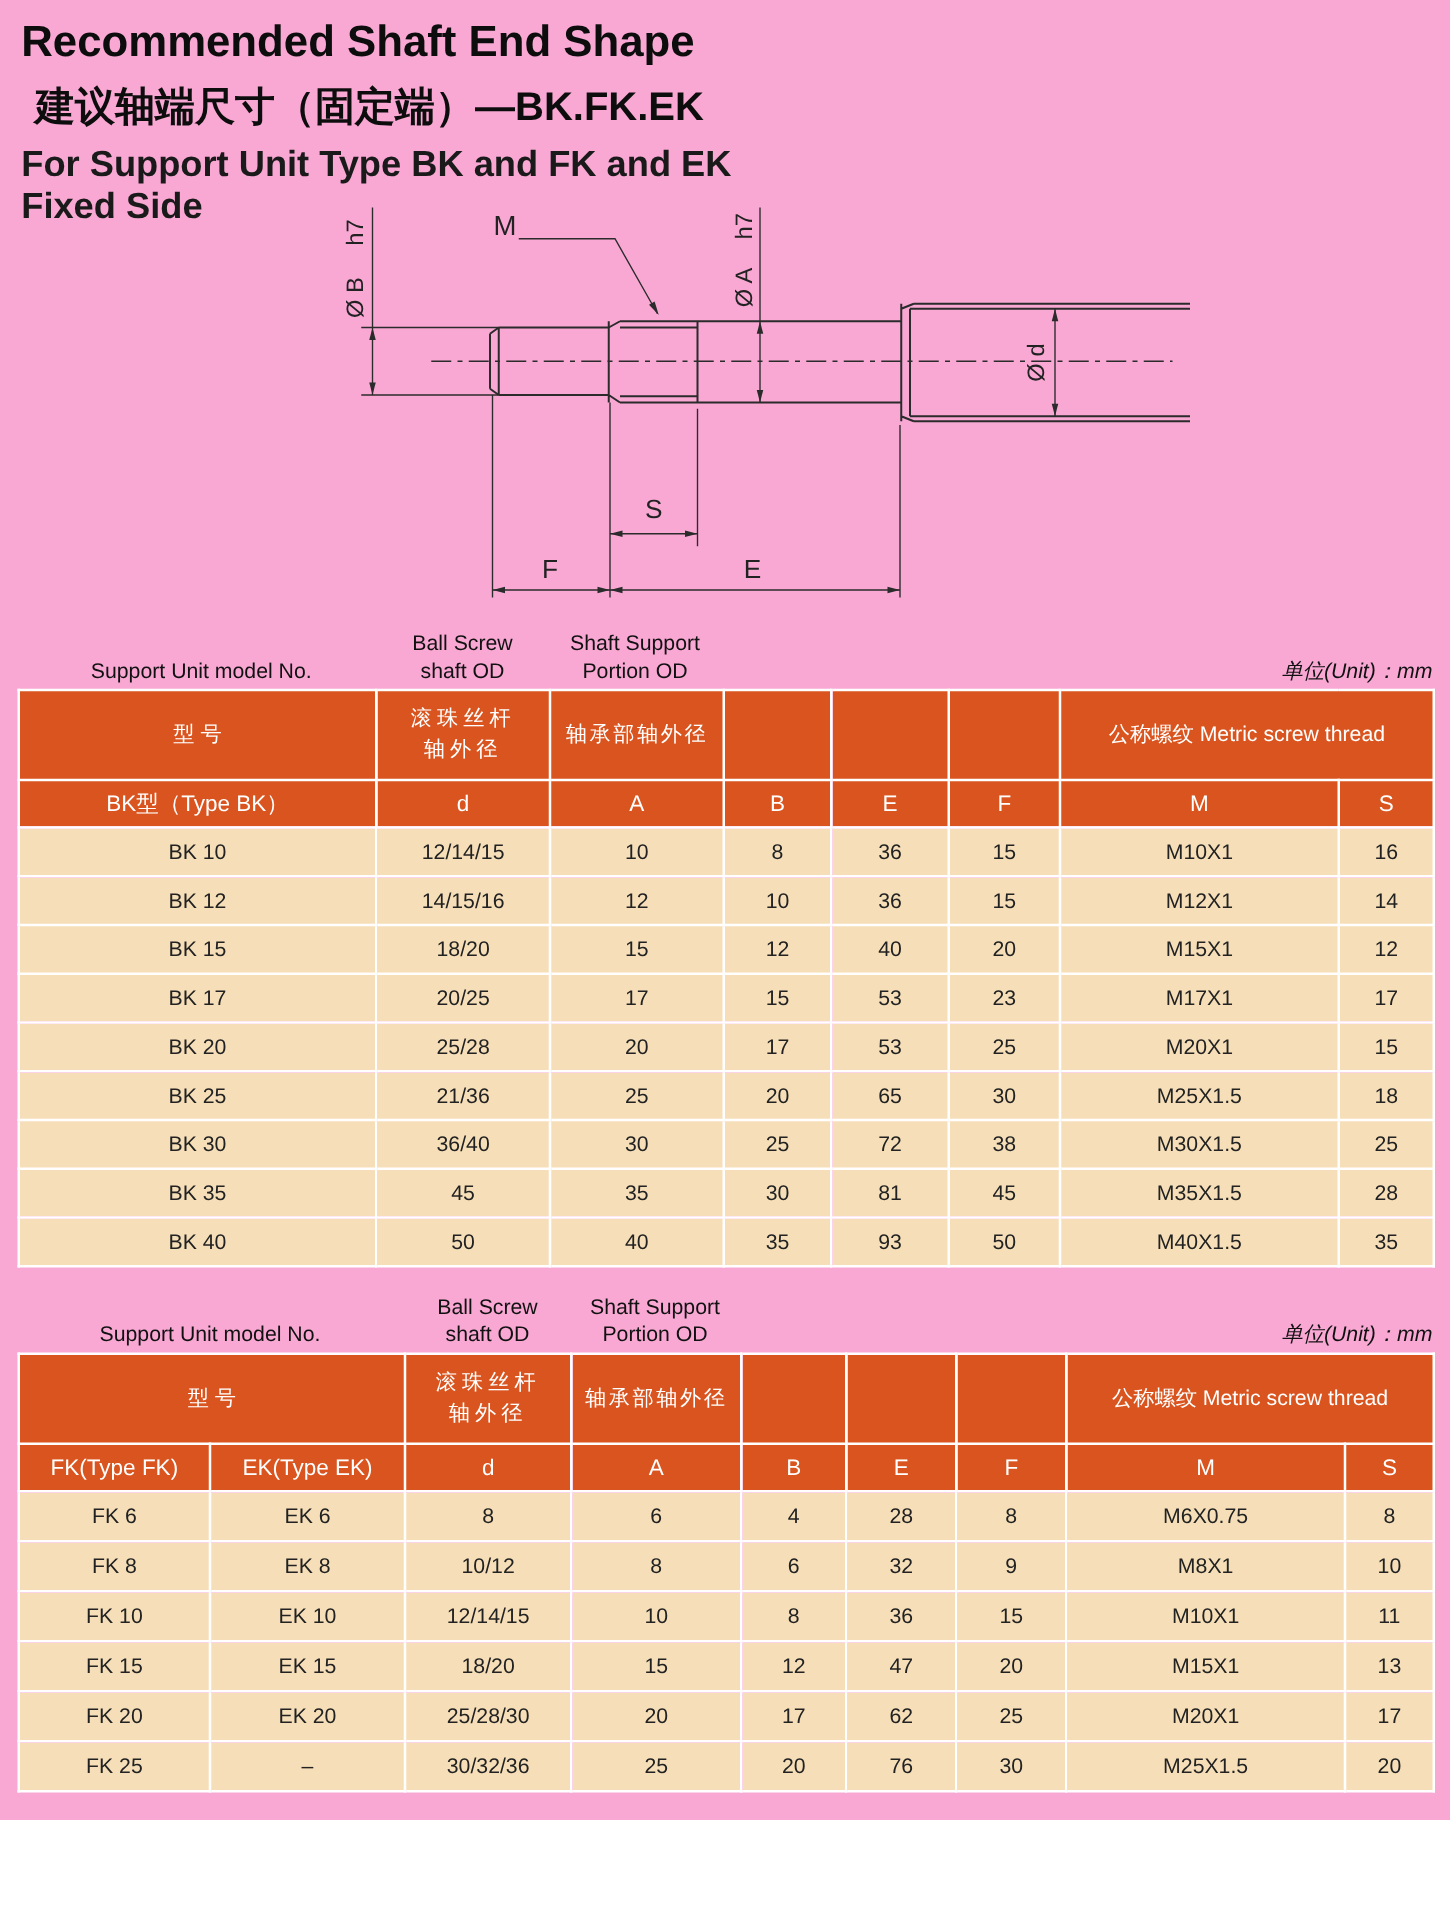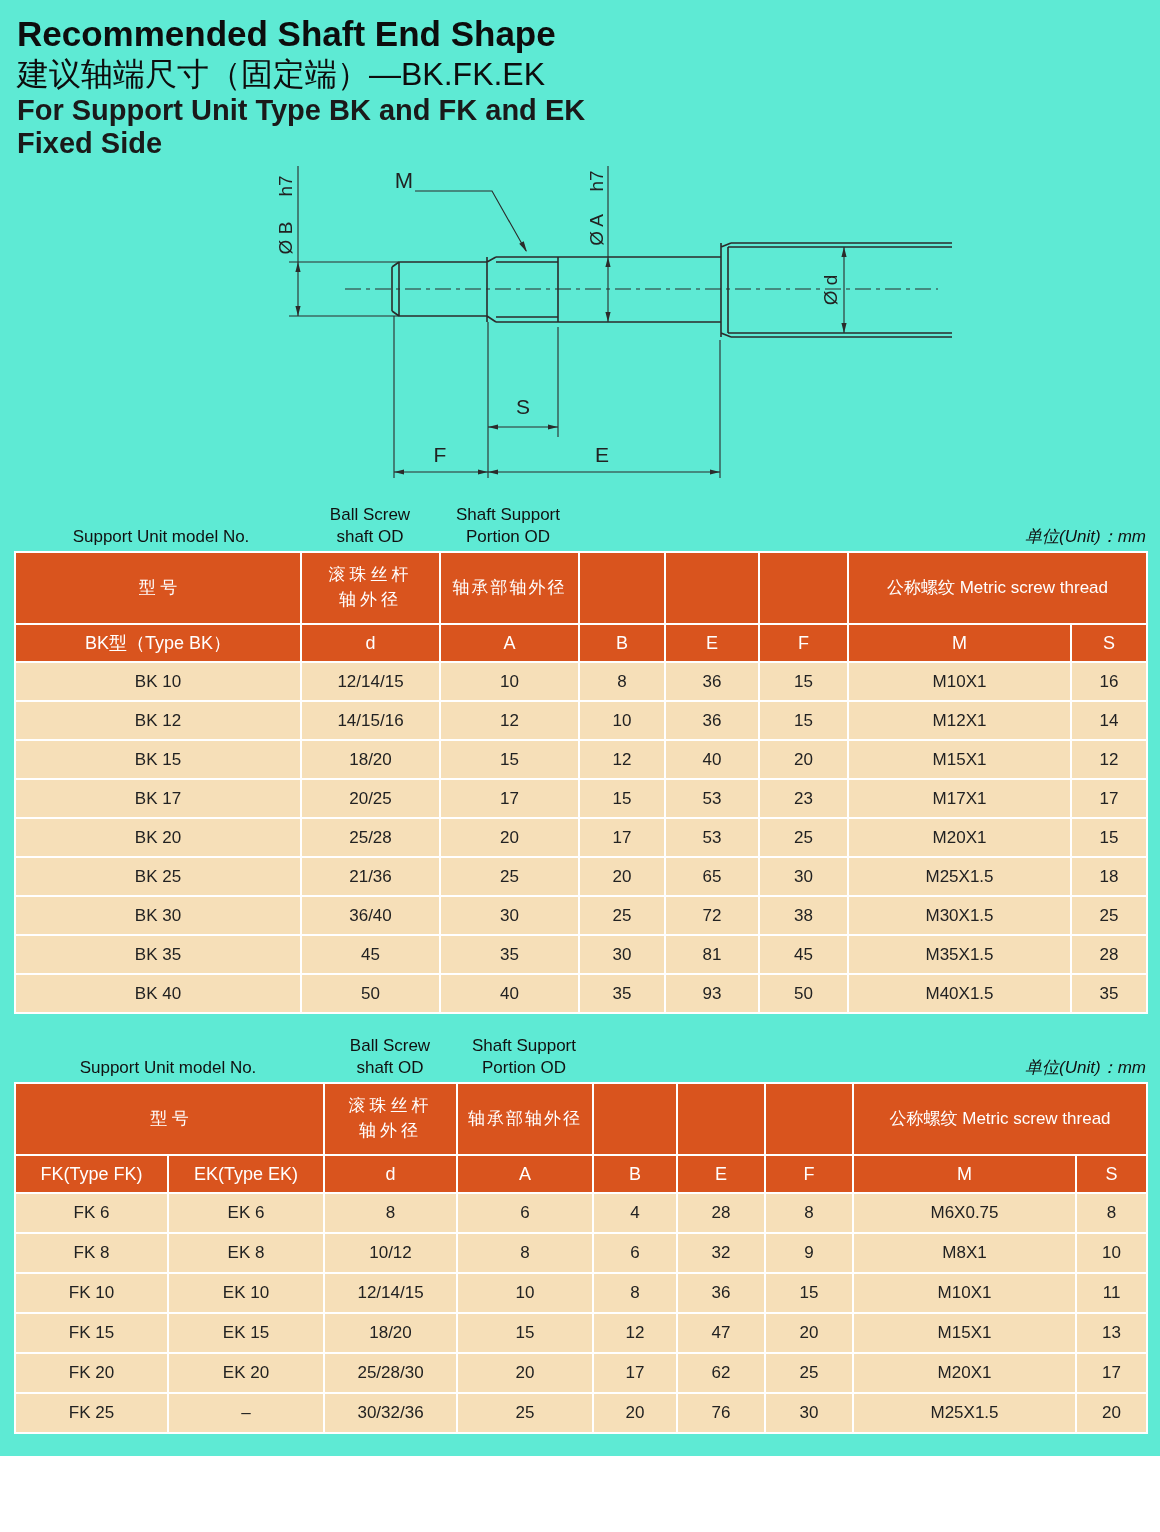--- a/index.html
+++ b/index.html
@@ -1,23 +1,23 @@
 <!DOCTYPE html>
 <html><head>
 <meta charset="utf-8">
 <style>
   html,body{margin:0;padding:0;background:#ffffff;}
   .page{
-    position:relative;width:1160px;height:1456px;background:#5eead4;
+    position:relative;width:1160px;height:1456px;background:#f9a8d4;
     font-family:"Liberation Sans","DejaVu Sans",sans-serif;overflow:hidden;color:#111;
   }
   
   .title-block{position:absolute;left:17px;top:14px;}
   .title-en{font-size:35px;font-weight:bold;line-height:1.13;margin:0;color:#0d0d0d;}
-  .title-zh{font-size:32px;font-weight:normal;line-height:1.25;margin:0;color:#0d0d0d;}
+  .title-zh{font-size:32px;font-weight:bold;line-height:1.25;margin:11px;color:#0d0d0d;}
   .subtitle{font-size:29px;font-weight:bold;line-height:1.16;margin:0;color:#1a1a1a;}
   
   .drawing-svg{position:absolute;left:0;top:0;}
   .drawing-svg text{font-family:"Liberation Sans","DejaVu Sans",sans-serif;fill:#222;}
   
   .table-section{position:absolute;left:14px;width:1132px;}
   #sec-bk{top:497px;}
   #sec-fk{top:1028px;}
   .above{position:relative;height:54px;font-size:17px;color:#111;}
   .above .lbl{position:absolute;bottom:3px;transform:translateX(-50%);text-align:center;line-height:1.3;white-space:nowrap;}

